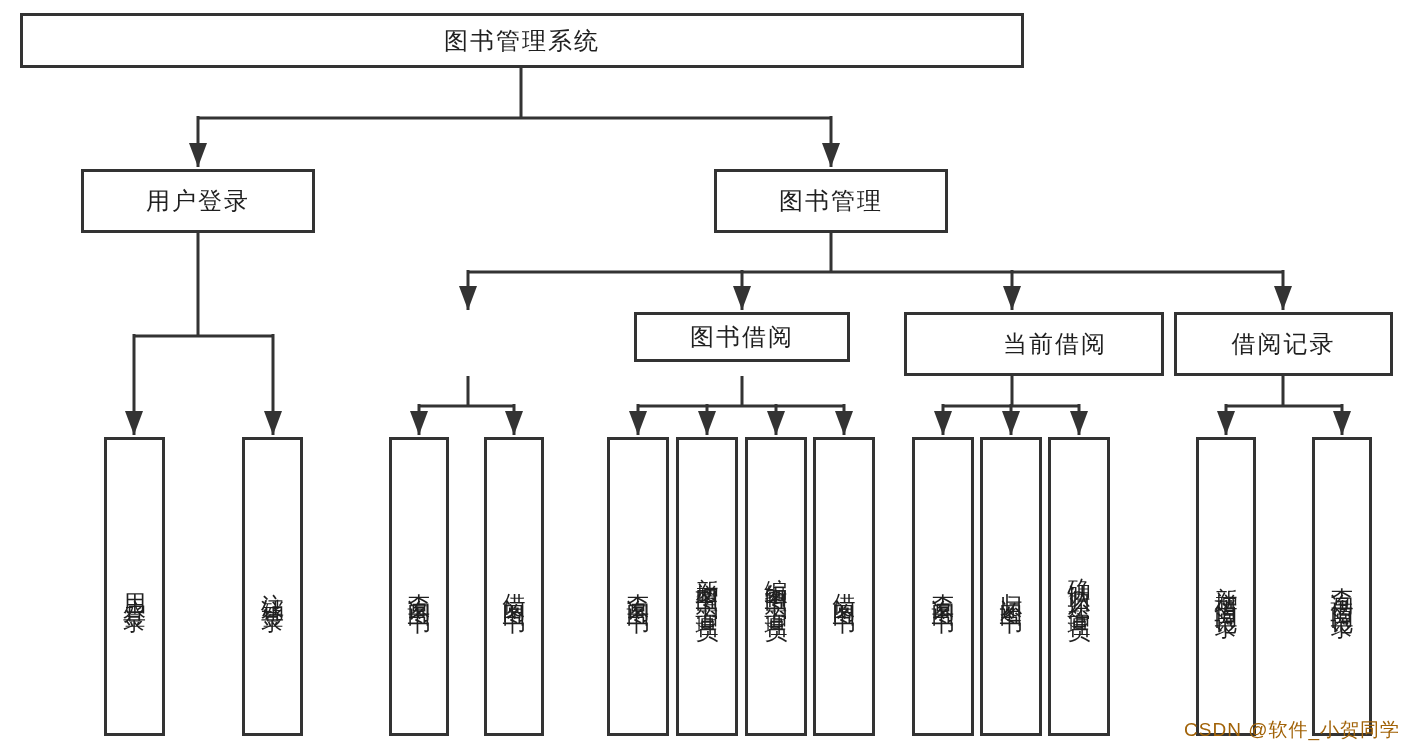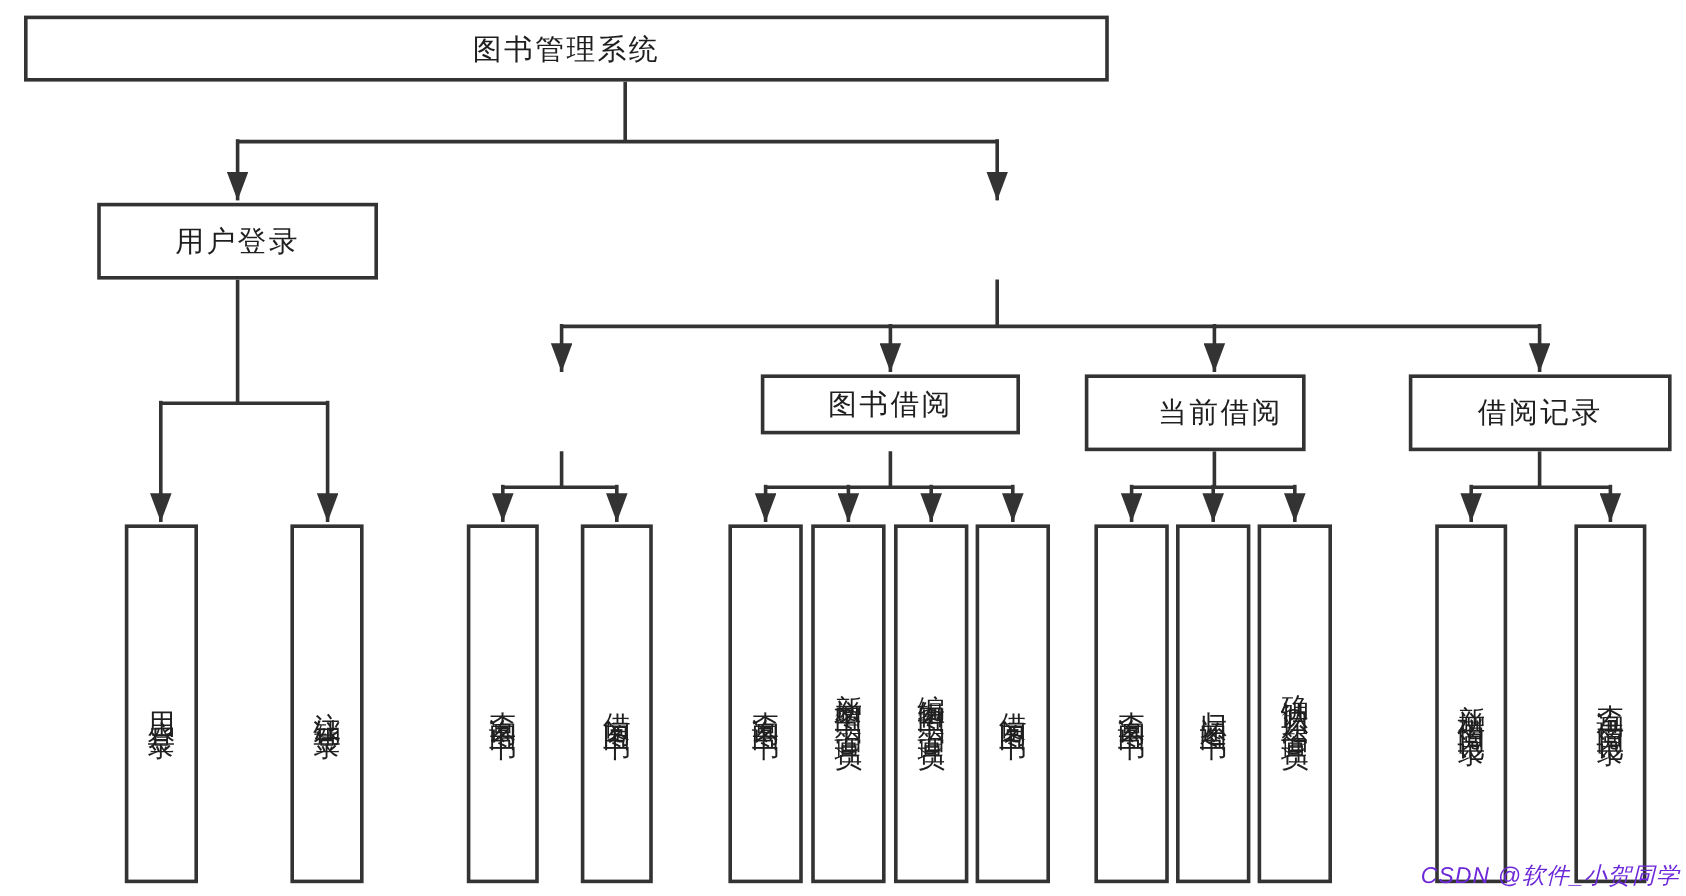--- a/index.html
+++ b/index.html
@@ -36,24 +36,23 @@
     font-size: 23px;
     letter-spacing: 6px;
     line-height: 1;
   }
   .watermark {
     position: absolute;
     right: 5px;
     bottom: 4px;
     font-size: 19px;
     letter-spacing: 1px;
-    color: #6d28d9;
+    color: #a16207;
     z-index: 5;
     white-space: nowrap;
-    font-style: italic;
   }
 </style>
 </head>
 <body>
 
 <div class="canvas">
 
   <svg class="connectors" viewBox="0 0 1405 747" xmlns="http://www.w3.org/2000/svg">
     <defs>
       <marker id="arrow" viewBox="0 0 8 6" refX="8" refY="3" markerWidth="8" markerHeight="6" orient="auto" markerUnits="strokeWidth">
@@ -90,32 +89,35 @@
       <line x1="943" y1="404" x2="943" y2="435" marker-end="url(#arrow)"></line>
       <line x1="1011" y1="404" x2="1011" y2="435" marker-end="url(#arrow)"></line>
       <line x1="1079" y1="404" x2="1079" y2="435" marker-end="url(#arrow)"></line>
 
       <path d="M1283,376 V406 M1226,406 H1342"></path>
       <line x1="1226" y1="404" x2="1226" y2="435" marker-end="url(#arrow)"></line>
       <line x1="1342" y1="404" x2="1342" y2="435" marker-end="url(#arrow)"></line>
     </g>
   </svg>
 
-  <div class="node" style="left:20px; top:13px; width:904px; height:55px;">
+  <div class="node" style="left:20px; top:13px; width:1004px; height:55px;">
     <span>图书管理系统</span>
   </div>
 
   <div class="node" style="left:81px; top:169px; width:234px; height:64px;">
     <span>用户登录</span>
   </div>
+  <div class="node" style="left:714px; top:169px; width:234px; height:64px;">
+    <span>图书管理</span>
+  </div>
 
   <div class="node" style="left:634px; top:312px; width:216px; height:50px;">
     <span>图书借阅</span>
   </div>
-  <div class="node" style="left:904px; top:312px; width:184px; height:64px;padding-left:42px;">
+  <div class="node" style="left:904px; top:312px; width:260px; height:64px;padding-left:42px;">
     <span>当前借阅</span>
   </div>
   <div class="node" style="left:1174px; top:312px; width:219px; height:64px;">
     <span>借阅记录</span>
   </div>
 
   <div class="node leaf" style="left:104px; top:437px; width:61px; height:299px;">
     <span>用户登录</span>
   </div>
   <div class="node leaf" style="left:242px; top:437px; width:61px; height:299px;">

